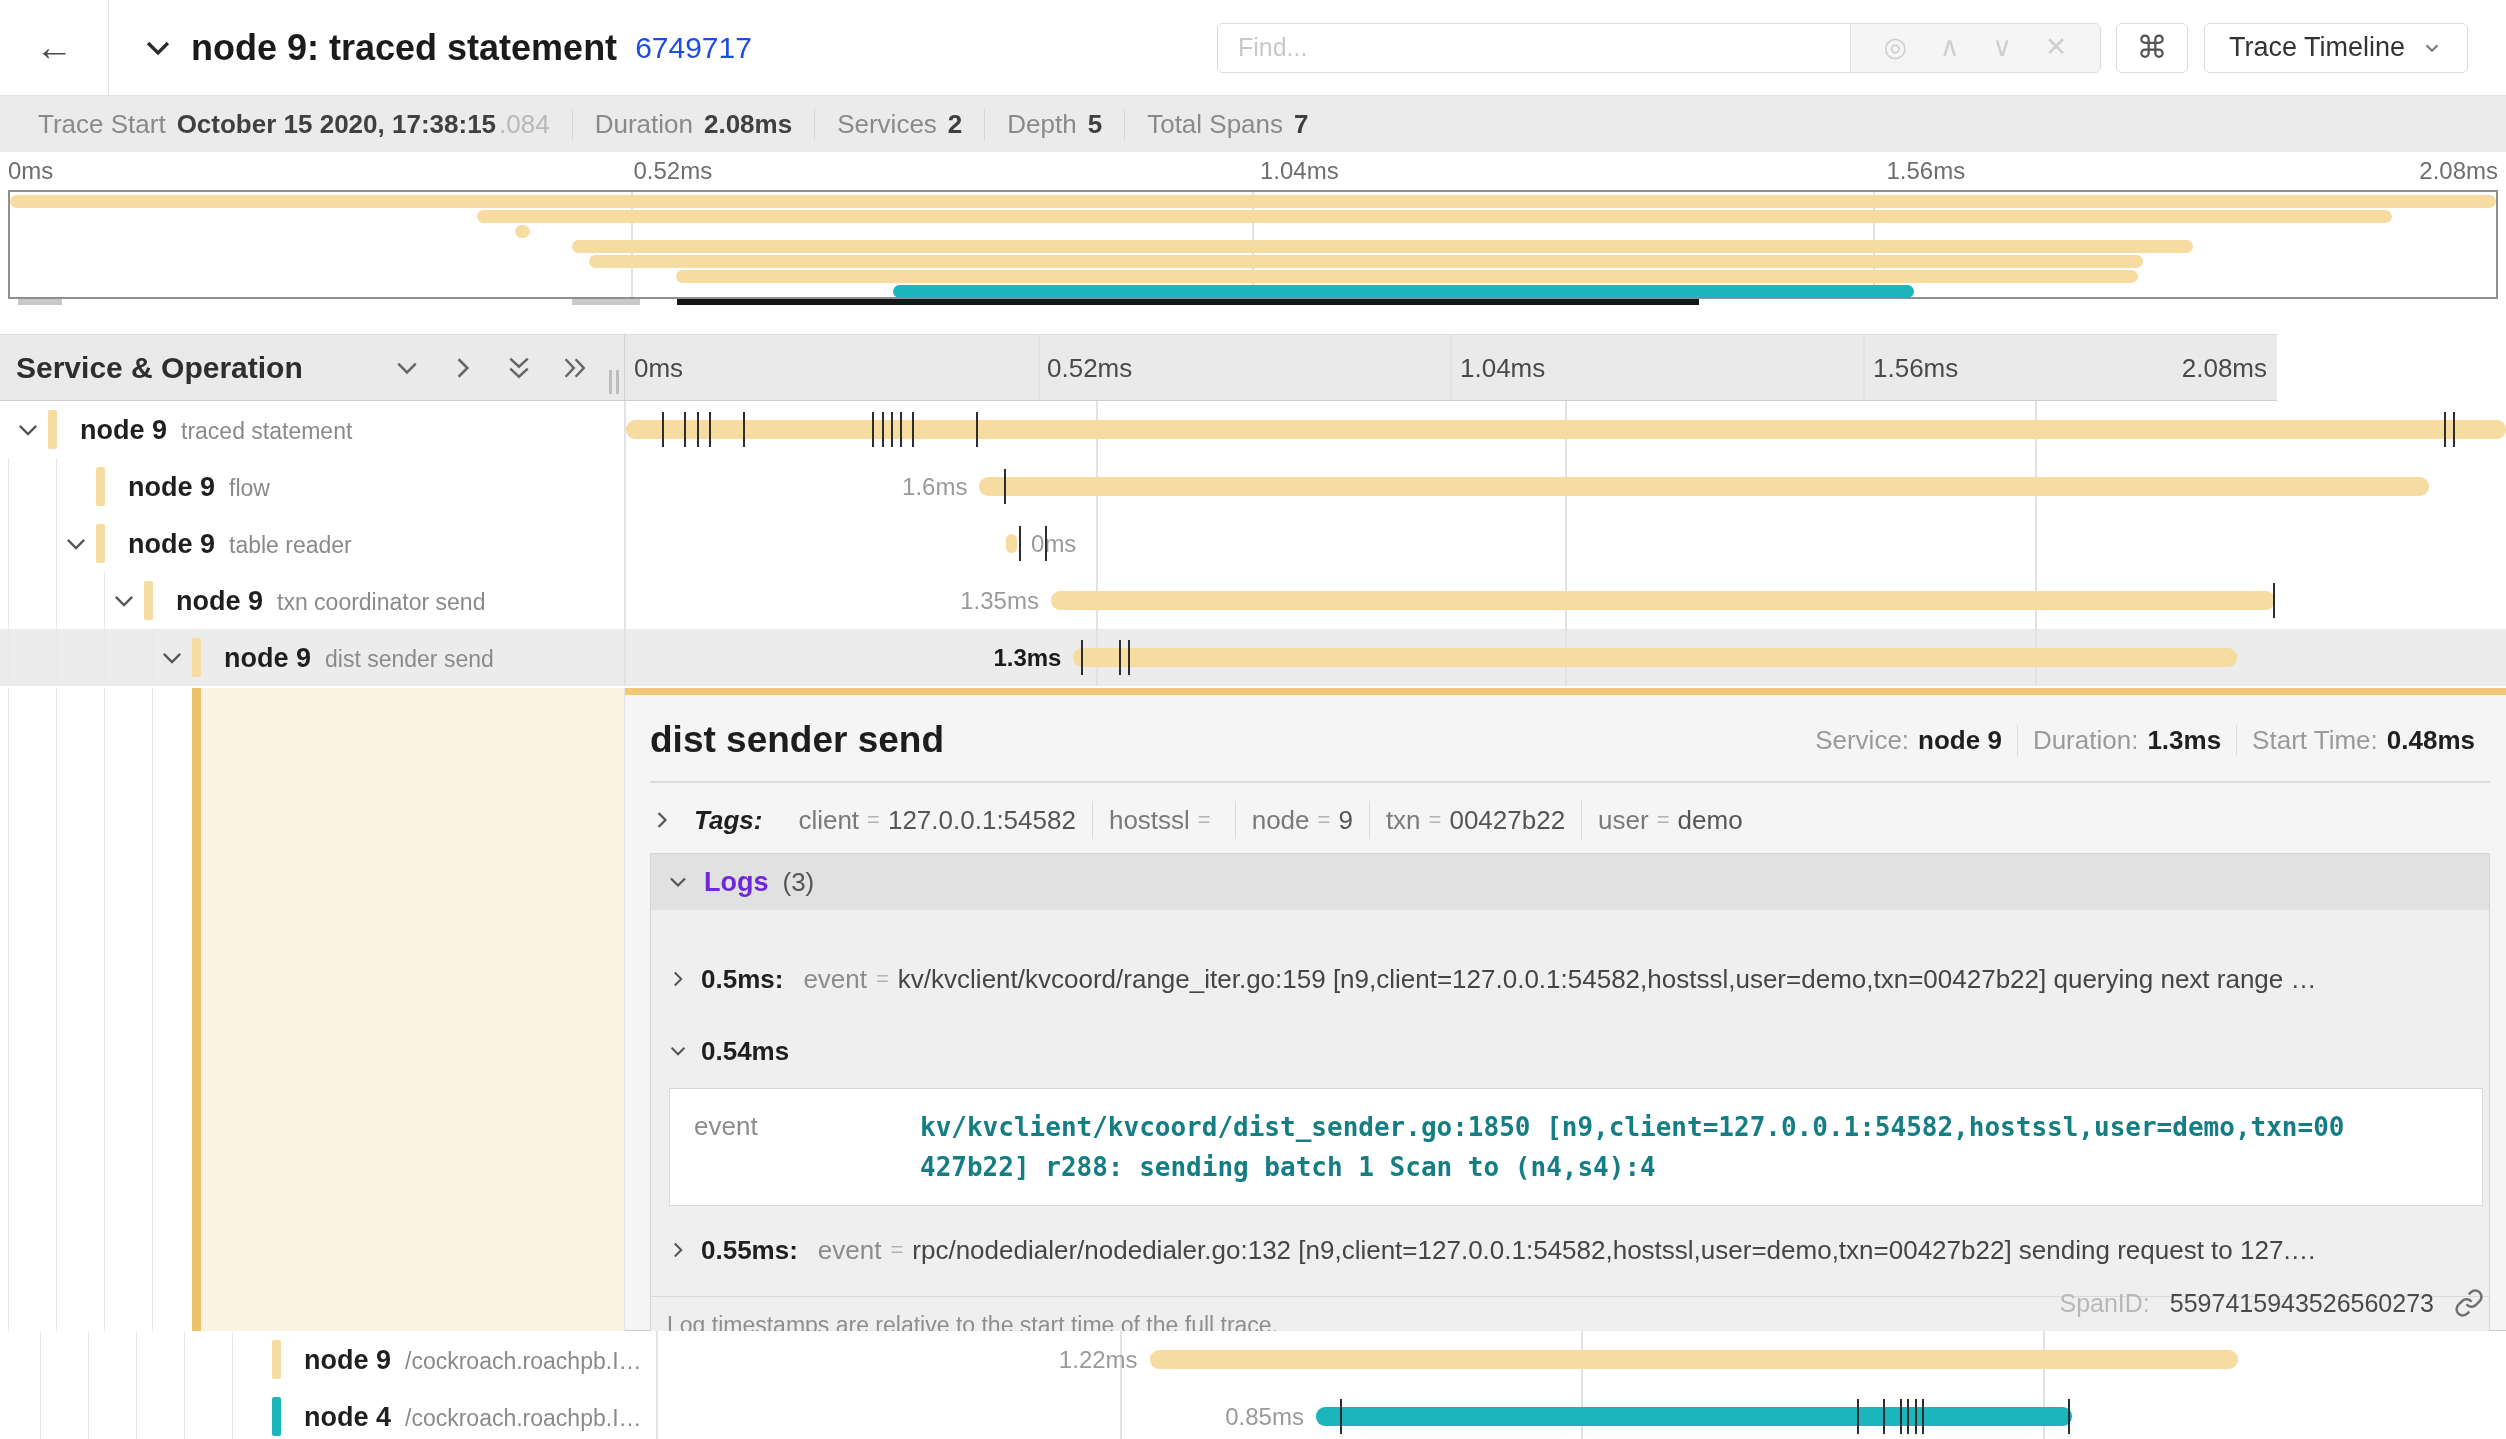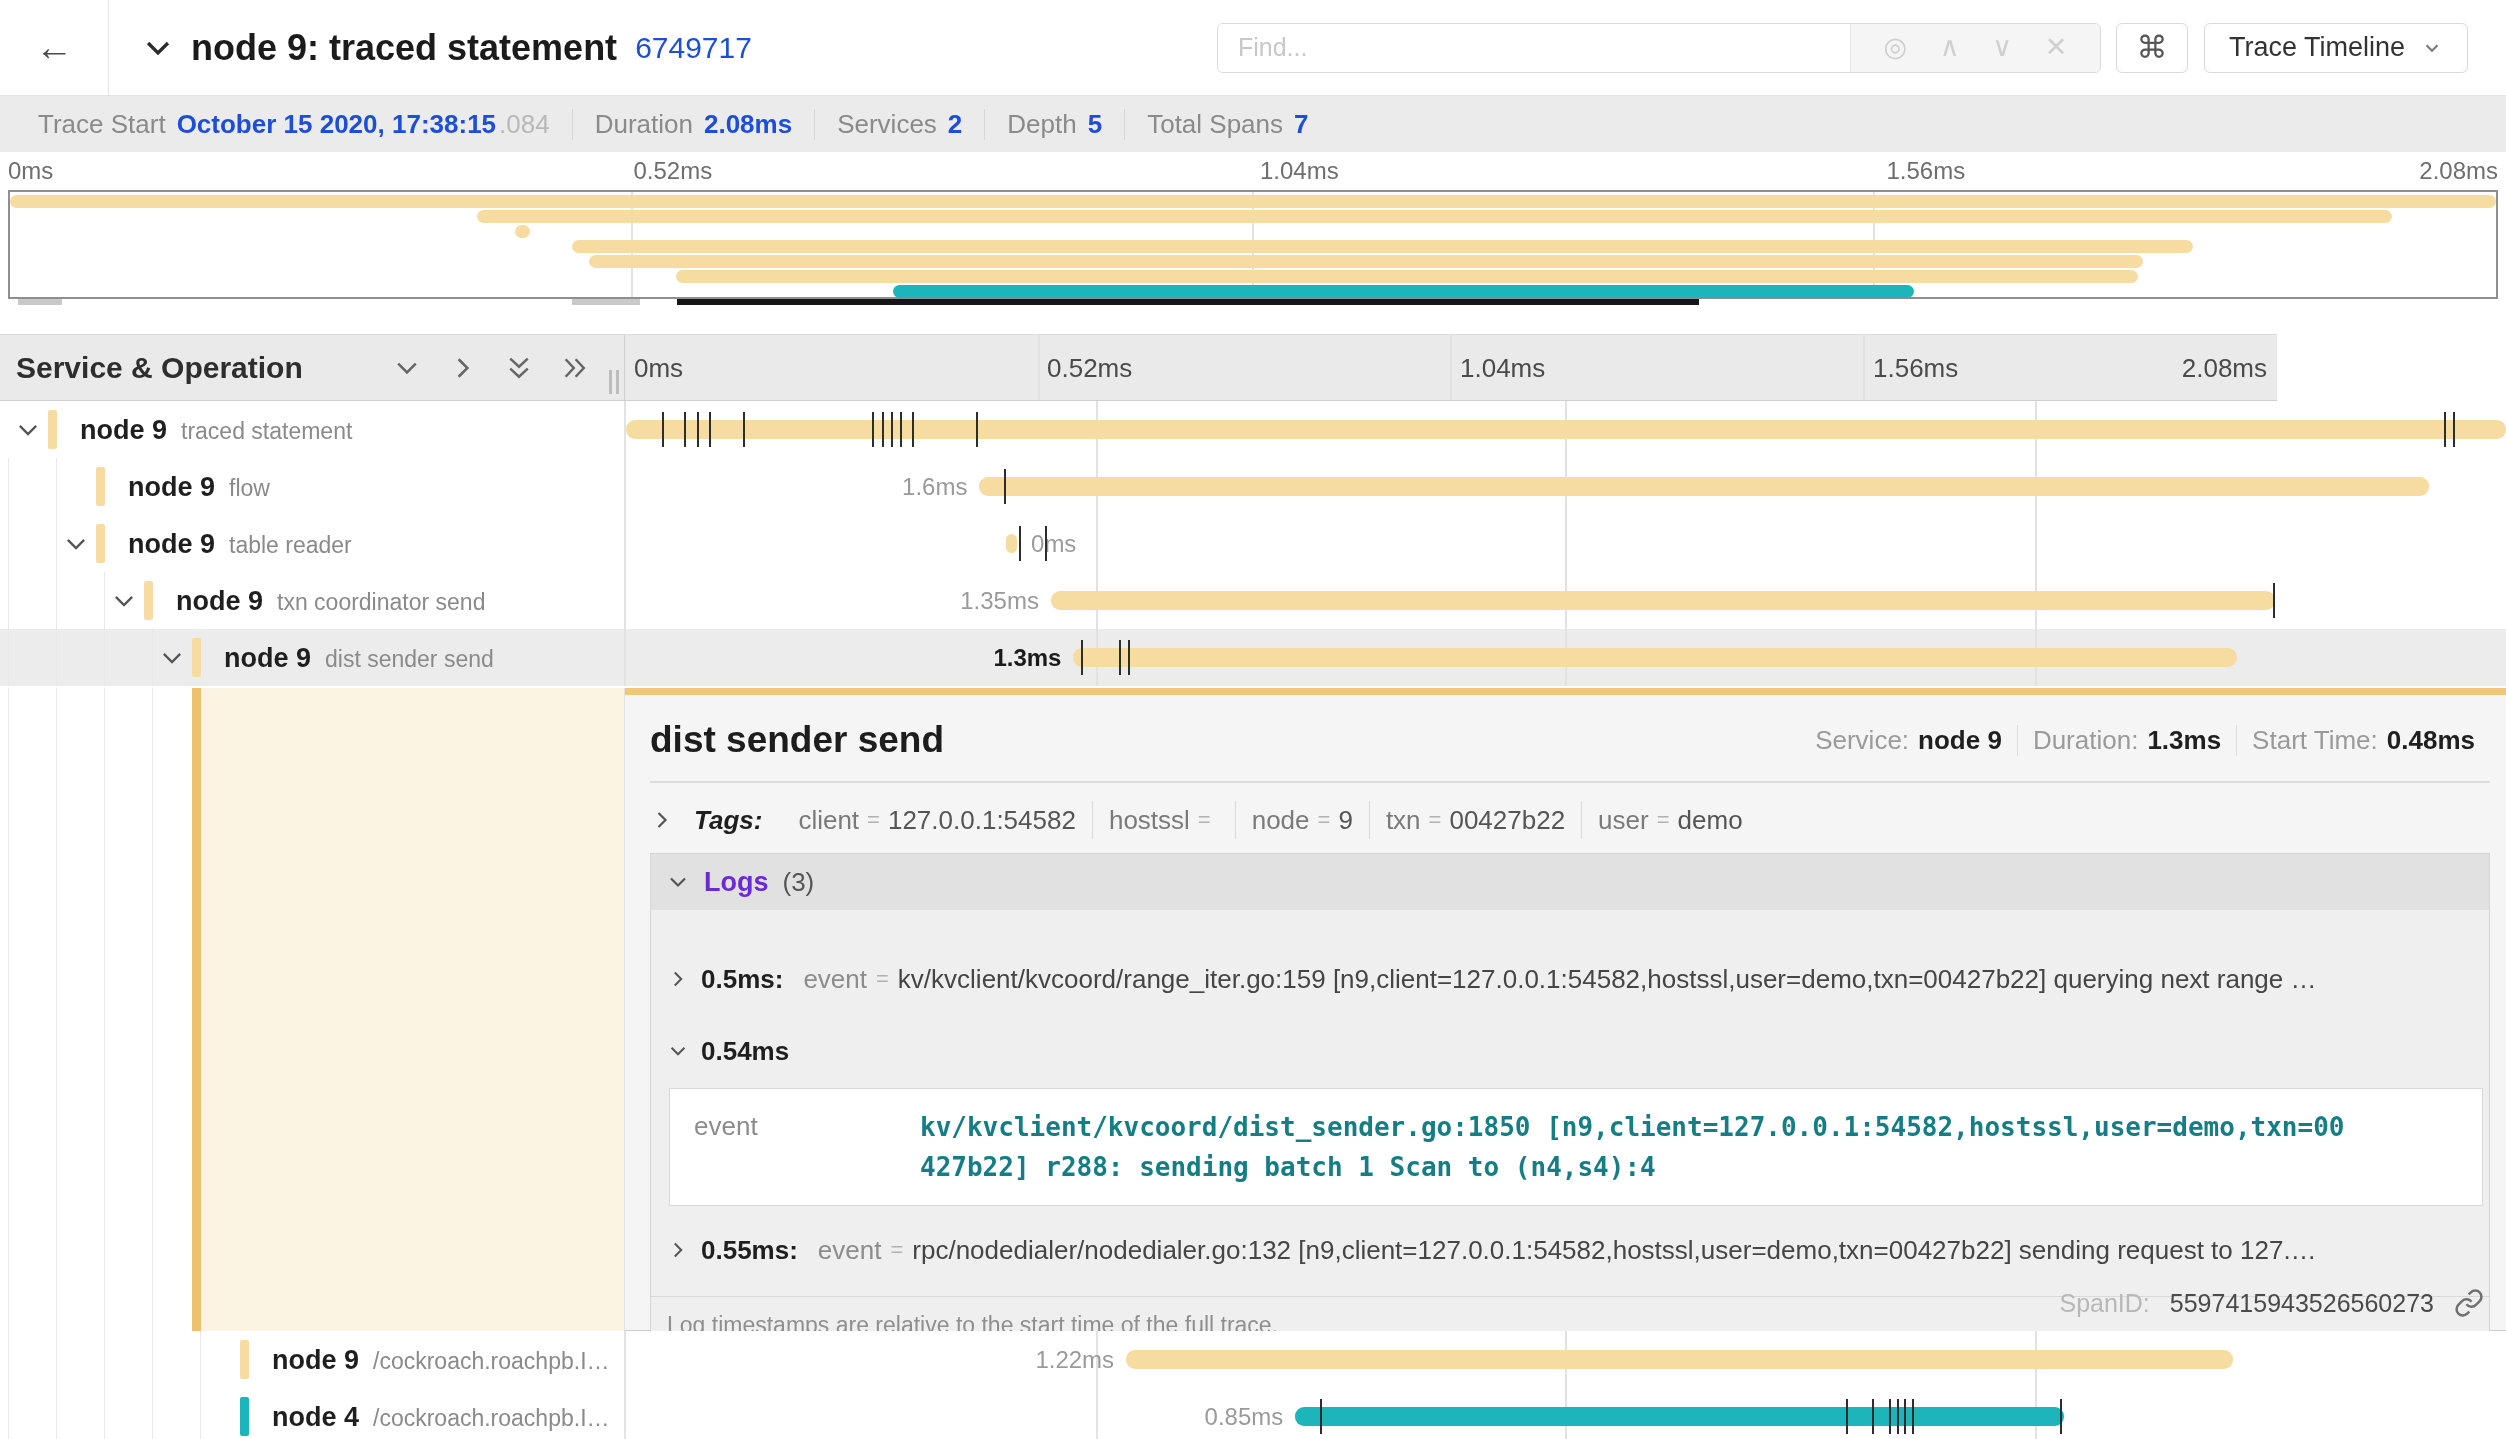--- a/index.html
+++ b/index.html
@@ -29,21 +29,21 @@
     color:#555; cursor:pointer; }
   .view-btn { height:50px; margin-left:16px; padding:0 24px; border:1px solid #dadada;
     border-radius:6px; background:#fff; display:flex; align-items:center; gap:16px;
     font-size:27px; color:#333; cursor:pointer; }
 
   
   .summary { position:absolute; left:0; top:96px; width:2506px; height:56px; background:#ebebeb;
     display:flex; align-items:center; font-size:26px; color:#8a8a8a; padding-left:16px; }
   .sum-item { display:flex; align-items:center; gap:11px; padding:0 22px; white-space:nowrap; }
   .sum-item + .sum-item { border-left:1px solid #d6d6d6; }
-  .sum-item b { color:#1d4ed8; font-weight:700; }
+  .sum-item b { color:#404040; font-weight:700; }
   .sum-frac { color:#b8b8b8; font-weight:400; margin-left:-8px; }
 
   
   .mini { position:absolute; left:0; top:152px; width:2506px; height:182px; background:#fff; }
   .mini-ticks { position:absolute; left:0; top:5px; width:100%; height:30px; font-size:24px; color:#6e6e6e; }
   .mini-ticks span { position:absolute; top:0; }
   .mt0{left:8px} .mt1{left:calc(25% + 7px)} .mt2{left:calc(50% + 7px)} .mt3{left:calc(75% + 7px)} .mt4{right:8px}
   .gridbg { background-image:linear-gradient(#e2e2e2,#e2e2e2),linear-gradient(#e2e2e2,#e2e2e2),linear-gradient(#e2e2e2,#e2e2e2);
     background-size:2px 100%,2px 100%,2px 100%; background-position:25% 0,50% 0,75% 0; background-repeat:no-repeat; }
   .mini-canvas { position:absolute; left:8px; right:8px; top:38px; height:109px;
@@ -133,21 +133,21 @@
     line-height:40px; color:#157e84; word-break:break-all; font-weight:700; }
   .lfoot { border-top:1px solid #d9d9d9; margin-top:24px; padding:15px 0 19px 16px;
     font-size:23px; color:#8f8f8f; }
   .d-spanid { position:absolute; right:22px; bottom:12px; display:flex; align-items:center;
     gap:20px; font-size:25px; }
   .d-spanid .sl { color:#b8b8b8; }
   .d-spanid .sv { color:#4a4a4a; }
   .linkicon { color:#707070; cursor:pointer; }
 
   
-  .bottomrows { position:absolute; left:0; top:1331px; width:2506px; height:108px; overflow:hidden; }
+  .bottomrows { position:absolute; left:0; top:1331px; width:2506px; height:108px; overflow:hidden;padding-left:32px; }
 </style>
 </head>
 <body>
 
 <div class="topbar">
   <div class="back-btn">
     <span>←</span>
   </div>
   <span class="title-collapser">
     <svg width="34" height="34" viewBox="0 0 24 24" fill="none" stroke="currentColor" stroke-width="2.4">

